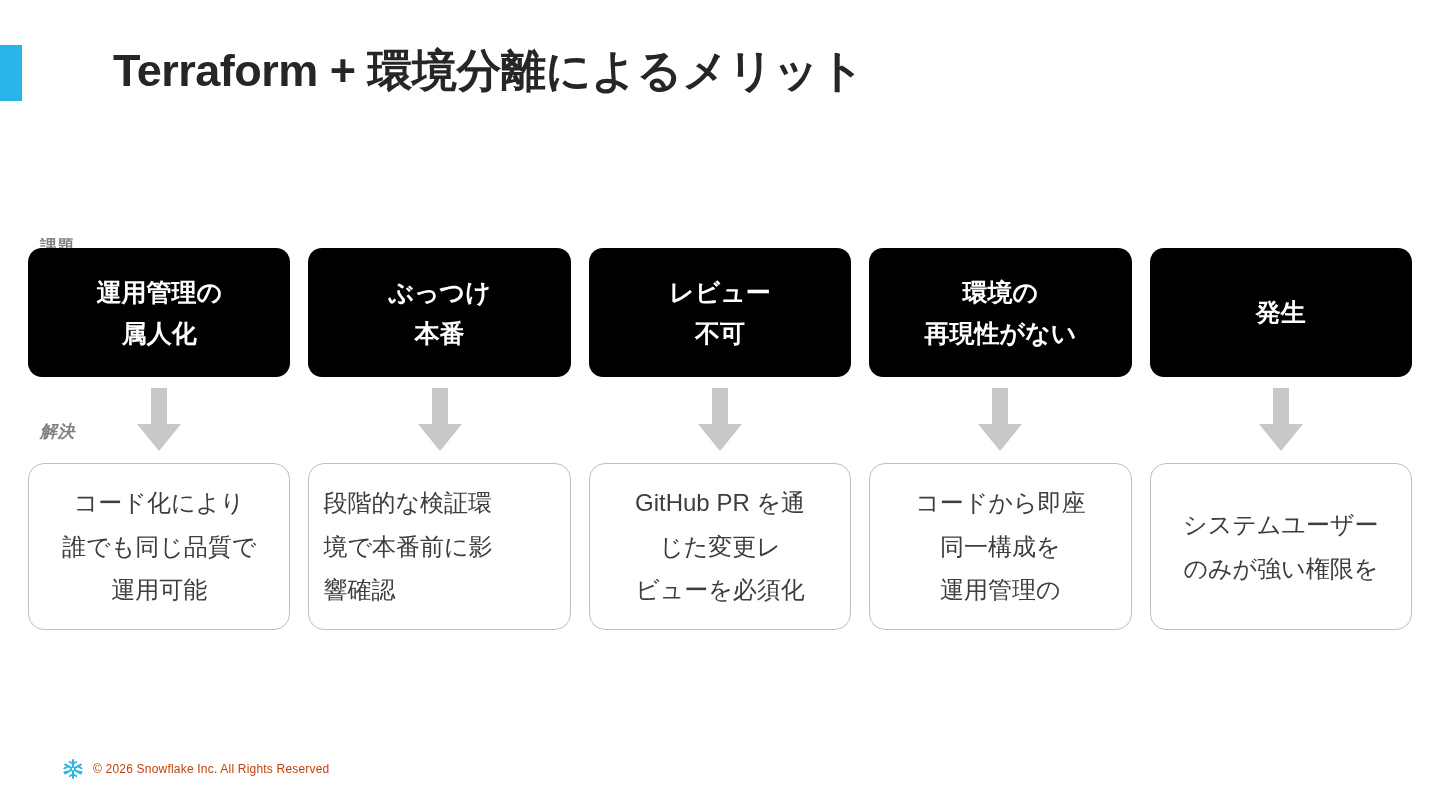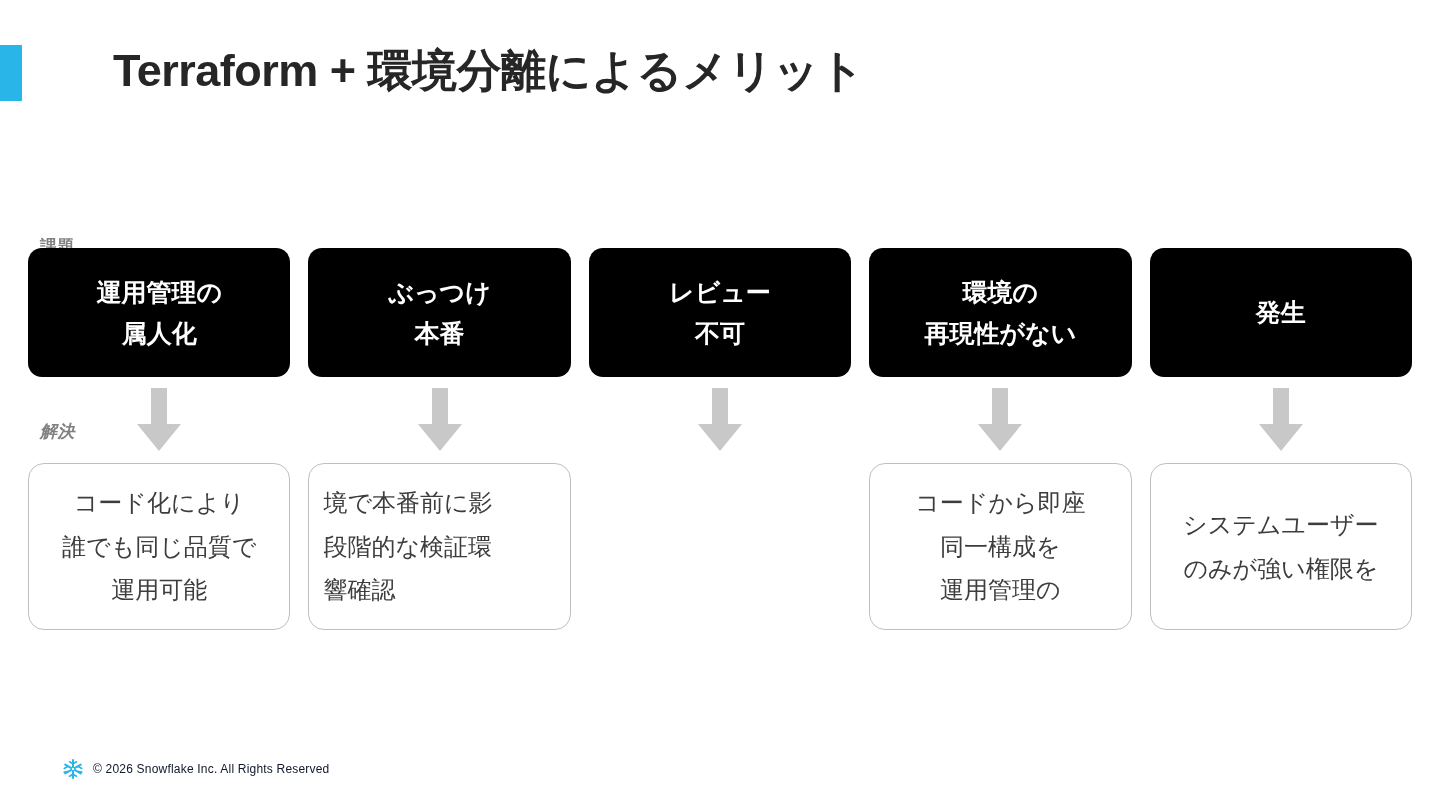--- a/index.html
+++ b/index.html
@@ -122,21 +122,21 @@
     position: absolute;
     left: 62px;
     top: 758px;
     display: flex;
     align-items: center;
     gap: 9px;
   }
   #snowflake-logo { width: 22px; height: 22px; display: block; }
   #footer-text {
     font-size: 12px;
-    color: #0f172a;
+    color: #c2410c;
     letter-spacing: 0.2px;
   }
 </style>
 </head>
 <body>
 
 <div id="title-accent-bar"></div>
 <div id="page-title">Terraform + 環境分離によるメリット</div>
 
 <div class="section-label" id="label-challenge">課題</div>
@@ -165,35 +165,40 @@
     <div class="challenge-card">
       <span class="line">ぶっつけ</span>
       <span class="line">本番</span>
     </div>
     <div class="arrow-wrap">
       <svg class="arrow-down" viewBox="0 0 46 64" aria-hidden="true">
         <polygon points="15,0 31,0 31,36 45,36 23,63 1,36 15,36" fill="#C8C8C8"></polygon>
       </svg>
     </div>
     <div class="solution-card align-left">
+      <span class="line">段階的な検証環</span>
       <span class="line">境で本番前に影</span>
-      <span class="line">段階的な検証環</span>
       <span class="line">響確認</span>
     </div>
   </div>
 
   <div class="flow-column">
     <div class="challenge-card">
       <span class="line">レビュー</span>
       <span class="line">不可</span>
     </div>
     <div class="arrow-wrap">
       <svg class="arrow-down" viewBox="0 0 46 64" aria-hidden="true">
         <polygon points="15,0 31,0 31,36 45,36 23,63 1,36 15,36" fill="#C8C8C8"></polygon>
       </svg>
+    </div>
+    <div class="solution-card align-center">
+      <span class="line">GitHub PR を通</span>
+      <span class="line">じた変更レ</span>
+      <span class="line">ビューを必須化</span>
     </div>
   </div>
 
   <div class="flow-column">
     <div class="challenge-card">
       <span class="line">環境の</span>
       <span class="line">再現性がない</span>
     </div>
     <div class="arrow-wrap">
       <svg class="arrow-down" viewBox="0 0 46 64" aria-hidden="true">

